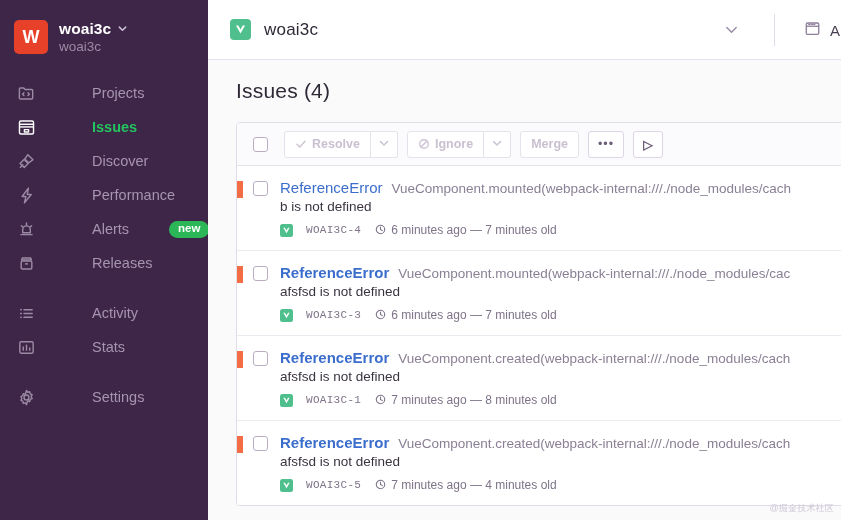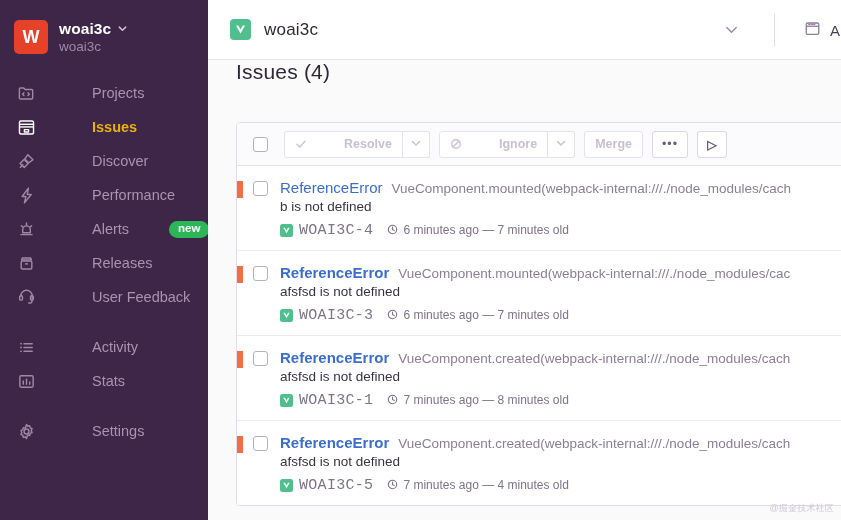--- a/index.html
+++ b/index.html
@@ -43,21 +43,21 @@
   }
   .nav-icon {
     width: 24px; height: 24px; flex-shrink: 0;
     display: flex; align-items: center; justify-content: center;
     color: #9b8aa5;
   }
   .nav-item.active .nav-icon { color: #ffffff; }
   .nav-label {
     margin-left: 14px; font-size: 14.5px; color: #a695b0; white-space: nowrap;
   }
-  .nav-item.active .nav-label { color: #eab308; font-weight: bold; }
+  .nav-item.active .nav-label { color: #22c55e; font-weight: bold; }
   .badge-new {
     margin-left: auto;
     background: #2BB757; color: #fff;
     font-size: 11.5px; font-weight: bold;
     border-radius: 11px; padding: 2.5px 9px 3px;
     line-height: 1;
     text-align: right;
   }
 
   
@@ -83,21 +83,21 @@
   .topbar-right {
     position: absolute; left: 596px; top: 0; height: 60px;
     display: flex; align-items: center; cursor: pointer;
   }
   .cal-icon { color: #8d7e9a; flex-shrink: 0; }
   .topbar-right-label { margin-left: 9px; font-size: 15px; color: #4a3f52; white-space: nowrap; }
 
   .content { padding: 0 0 0 28px; }
 
   .page-head {
-    height: 62px; display: flex; position: relative;
+    height: 62px; display: flex; align-items: center; position: relative;
     padding-right: 0;
   }
   .page-title { font-size: 21px; color: #2f2936; letter-spacing: .2px; }
 
   
   .panel {
     margin-right: -60px;
     background: #fff;
     border: 1px solid #e2dbe8;
     border-radius: 4px;
@@ -114,21 +114,21 @@
     width: 15px; height: 15px; border: 1.5px solid #b9aec2;
     border-radius: 3px; background: #fff; flex-shrink: 0; cursor: pointer;
   }
   .btngroup { display: flex; margin-left: 16px; }
   .tbtn {
     height: 27px; border: 1px solid #e7e1ec; background: #fff;
     display: flex; align-items: center; padding: 0 10px;
     font-size: 12.5px; font-weight: bold; color: #c9c0d0;
     cursor: pointer; white-space: nowrap;
   }
-  .tbtn.mid { border-radius: 3px 0 0 3px; gap: 32px; }
+  .tbtn.mid { border-radius: 3px 0 0 3px; }
   .tbtn.cap { border-radius: 0 3px 3px 0; border-left: none; padding: 0 7px; }
   .tbtn.solo { border-radius: 3px; align-items: center; }
   .tbtn .tico { margin-right: 5px; display: flex; align-items: center; color: #cdc4d4; }
   .gap8 { width: 9px; }
   .tbtn.dots { color: #6b5d76; font-weight: normal; letter-spacing: 1px; padding: 0 9px; border-color: #ddd5e3; }
   .tbtn.play { color: #6b5d76; padding: 0 9px; border-color: #ddd5e3; }
 
   .issue-row {
     display: flex; align-items: flex-start;
     padding: 13px 14px 11px 0;
@@ -147,21 +147,21 @@
     font-size: 13.5px; color: #8a7f94; margin-left: 9px;
     white-space: nowrap; overflow: visible;
   }
   .issue-msg { font-size: 13.5px; color: #3a3340; margin-top: 3px; white-space: nowrap; }
   .issue-meta { display: flex; align-items: center; margin-top: 7px; }
   .meta-logo {
     width: 13px; height: 13px; border-radius: 2.5px; background: #4FC08D;
     display: flex; align-items: center; justify-content: center; flex-shrink: 0;
   }
   .meta-short {
-    margin-left: 6px; font-size: 15px; color: #7e7388;
+    margin-left: 13px; font-size: 11px; color: #7e7388;
     font-family: "Liberation Mono", monospace; letter-spacing: .3px;
   }
   .meta-time { display: flex; align-items: center; margin-left: 14px; color: #7e7388; justify-content: flex-end; }
   .meta-time-txt { font-size: 12px; margin-left: 5px; white-space: nowrap; }
 
   .watermark {
     position: absolute; right: 7px; bottom: 5px;
     font-size: 9px; color: #cfc8d6; letter-spacing: .2px;
   }
 </style>
@@ -252,31 +252,20 @@
           <span class="nav-icon">
             <svg width="19" height="19" viewBox="0 0 20 20" fill="none" stroke="currentColor" stroke-width="1.5" stroke-linejoin="round">
               <path d="M5.6 4.2h8.8l.8 2H4.8z"></path>
               <rect x="4.4" y="7.4" width="11.2" height="8.4" rx="1.2"></rect>
               <line x1="8.4" y1="10.4" x2="11.6" y2="10.4"></line>
             </svg>
           </span>
           <span class="nav-label">Releases</span>
         </div>
 
-        <div class="nav-item">
-          <span class="nav-icon">
-            <svg width="19" height="19" viewBox="0 0 20 20" fill="none" stroke="currentColor" stroke-width="1.5" stroke-linecap="round" stroke-linejoin="round">
-              <path d="M4 8.4a6 6 0 0112 0v3.2"></path>
-              <rect x="2.8" y="8.2" width="3" height="4.6" rx="1.2"></rect>
-              <rect x="14.2" y="8.2" width="3" height="4.6" rx="1.2"></rect>
-              <path d="M15.7 12.8v1.6a1.4 1.4 0 01-1.4 1.4h-2"></path>
-            </svg>
-          </span>
-          <span class="nav-label">User Feedback</span>
-        </div>
       </div>
 
       <div class="nav-gap"></div>
 
       <div class="nav-group">
         <div class="nav-item">
           <span class="nav-icon">
             <svg width="19" height="19" viewBox="0 0 20 20" fill="none" stroke="currentColor" stroke-width="1.5" stroke-linecap="round">
               <line x1="7.4" y1="6" x2="16" y2="6"></line>
                 <line x1="7.4" y1="10" x2="16" y2="10"></line>

